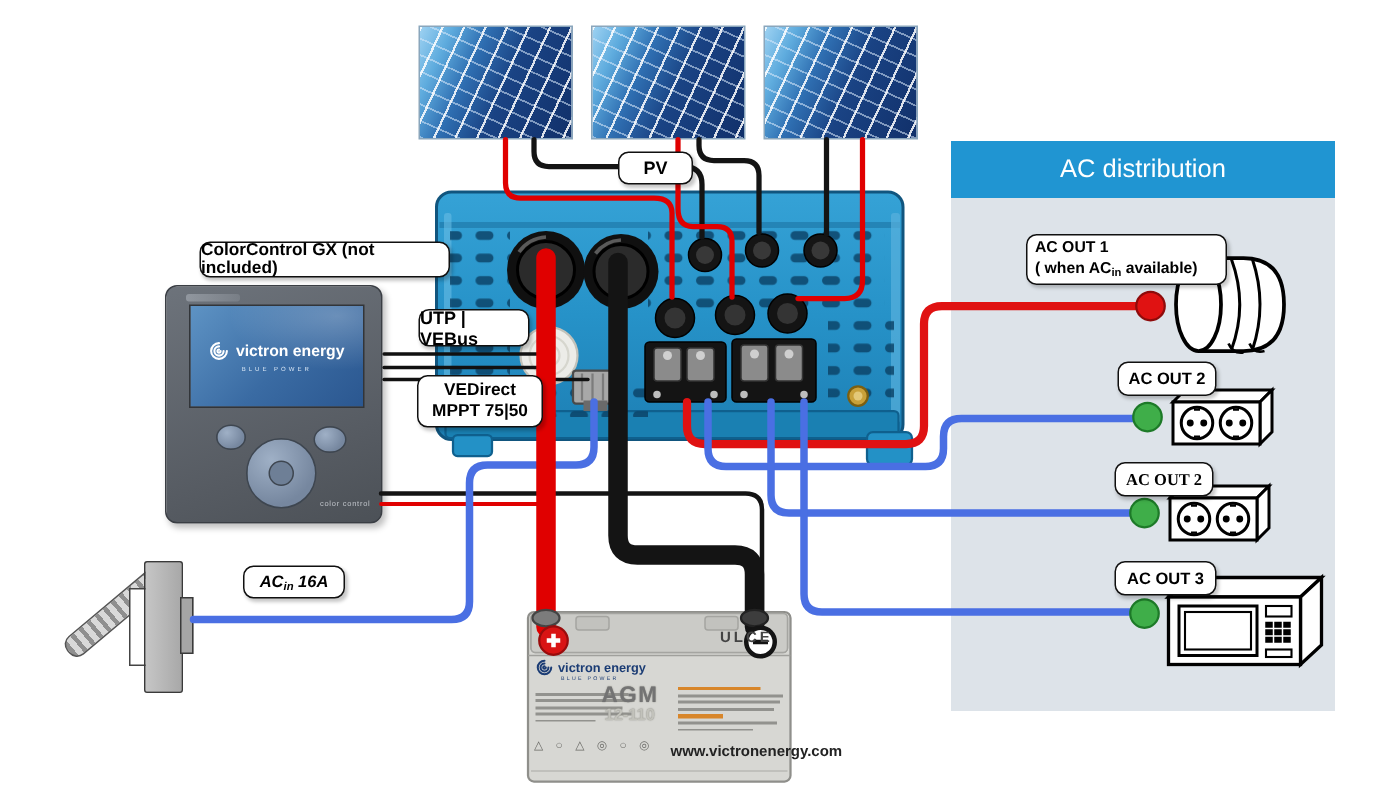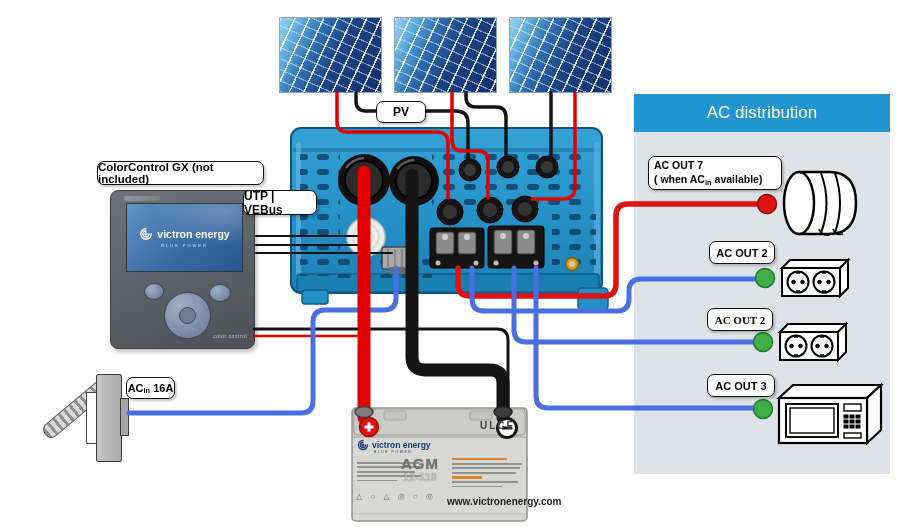--- a/index.html
+++ b/index.html
@@ -15,21 +15,21 @@
   
   .panel{width:103px;height:76px;border:1px solid #8aa6bc;box-sizing:border-box;z-index:1;
     background:
       repeating-linear-gradient(115deg, rgba(255,255,255,.85) 0 1.5px, rgba(255,255,255,0) 1.5px 13px),
       repeating-linear-gradient(24deg, rgba(215,232,250,.55) 0 1.2px, rgba(0,0,0,0) 1.2px 10px),
       linear-gradient(115deg,#9ed2f2 0%,#5facde 16%,#2f6fb2 34%,#1a4384 56%,#11306a 100%);}
 
   
   .lbl{background:#fff;border:1.6px solid #101010;border-radius:7px;box-sizing:border-box;
        display:flex;align-items:center;justify-content:center;font-weight:bold;color:#000;
-       box-shadow:1.5px 2px 2.5px rgba(0,0,0,.22);z-index:6;font-size:11px;}
+       box-shadow:1.5px 2px 2.5px rgba(0,0,0,.22);z-index:6;font-size:11px;margin-left:36px;}
   .sub{font-size:7.5px;position:relative;bottom:-2px;font-weight:bold;}
   .gap{margin-left:3px;}
 
   
   .ccgx{left:110px;top:190px;width:143px;height:157px;border-radius:8px;z-index:2;
         background:linear-gradient(160deg,#6d737b 0%,#565b62 70%,#4c5157 100%);
         border:1px solid #3a3e44;box-shadow:2px 3px 4px rgba(0,0,0,.25);}
   .ccgx-screen{left:15px;top:12px;width:117px;height:69px;border:1px solid #323539;box-sizing:border-box;
         background:radial-gradient(120px 60px at 85% 10%, rgba(255,255,255,.25), rgba(255,255,255,0) 60%),
                    linear-gradient(135deg,#5e93c4 0%,#3a6ba3 55%,#2b5790 100%);
@@ -339,33 +339,37 @@
     <div class="bar" style="width:66px;"></div>
       <div class="bar" style="width:50px;"></div>
   </div>
   <div class="abs certs">△ ○ △ ◎ ○ ◎</div>
   <div class="abs website">www.victronenergy.com</div>
 
   <div class="abs lbl" style="left:97px;top:161px;width:167px;height:24px;font-size:11.5px;">ColorControl GX (not included)</div>
 
   <div class="abs acheader">AC distribution</div>
 
-  <div class="abs lbl" style="left:243px;top:190px;width:74px;height:25px;font-size:12px;">UTP | VEBus</div>
-
+  <div class="abs lbl" style="left:243px;top:206px;width:74px;height:25px;font-size:12px;">UTP | VEBus</div>
+
+  <div class="abs lbl" style="left:242px;top:250px;width:84px;height:35px;font-size:11.5px;flex-direction:column;line-height:1.2;">
+    <span>VEDirect</span>
+    <span>MPPT 75|50</span>
+  </div>
 
   <div class="abs lbl" style="left:376px;top:101px;width:50px;height:22px;font-size:12px;">PV</div>
 
-  <div class="abs lbl" style="left:126px;top:377px;width:49px;height:22px;">
+  <div class="abs lbl" style="left:126px;top:377px;width:68px;height:22px;font-style:italic;">
     <span>AC</span>
       <span class="sub">in</span>
       <span class="gap">16A</span>
   </div>
 
   <div class="abs lbl" style="left:648px;top:156px;width:134px;height:34px;font-size:10.5px;flex-direction:column;align-items:flex-start;justify-content:center;padding-left:5px;line-height:1.3;">
-    <span>AC OUT 7</span>
+    <span>AC OUT 1</span>
     <span><span>( when AC</span><span class="sub">in</span><span> available)</span></span>
   </div>
 
   <div class="abs lbl" style="left:709px;top:241px;width:66px;height:23px;">AC OUT 2</div>
   <div class="abs lbl" style="left:707px;top:308px;width:66px;height:23px;font-family:Liberation Serif, serif;">AC OUT 2</div>
   <div class="abs lbl" style="left:707px;top:374px;width:68px;height:23px;">AC OUT 3</div>
 
 </div>
 
 </body></html>

